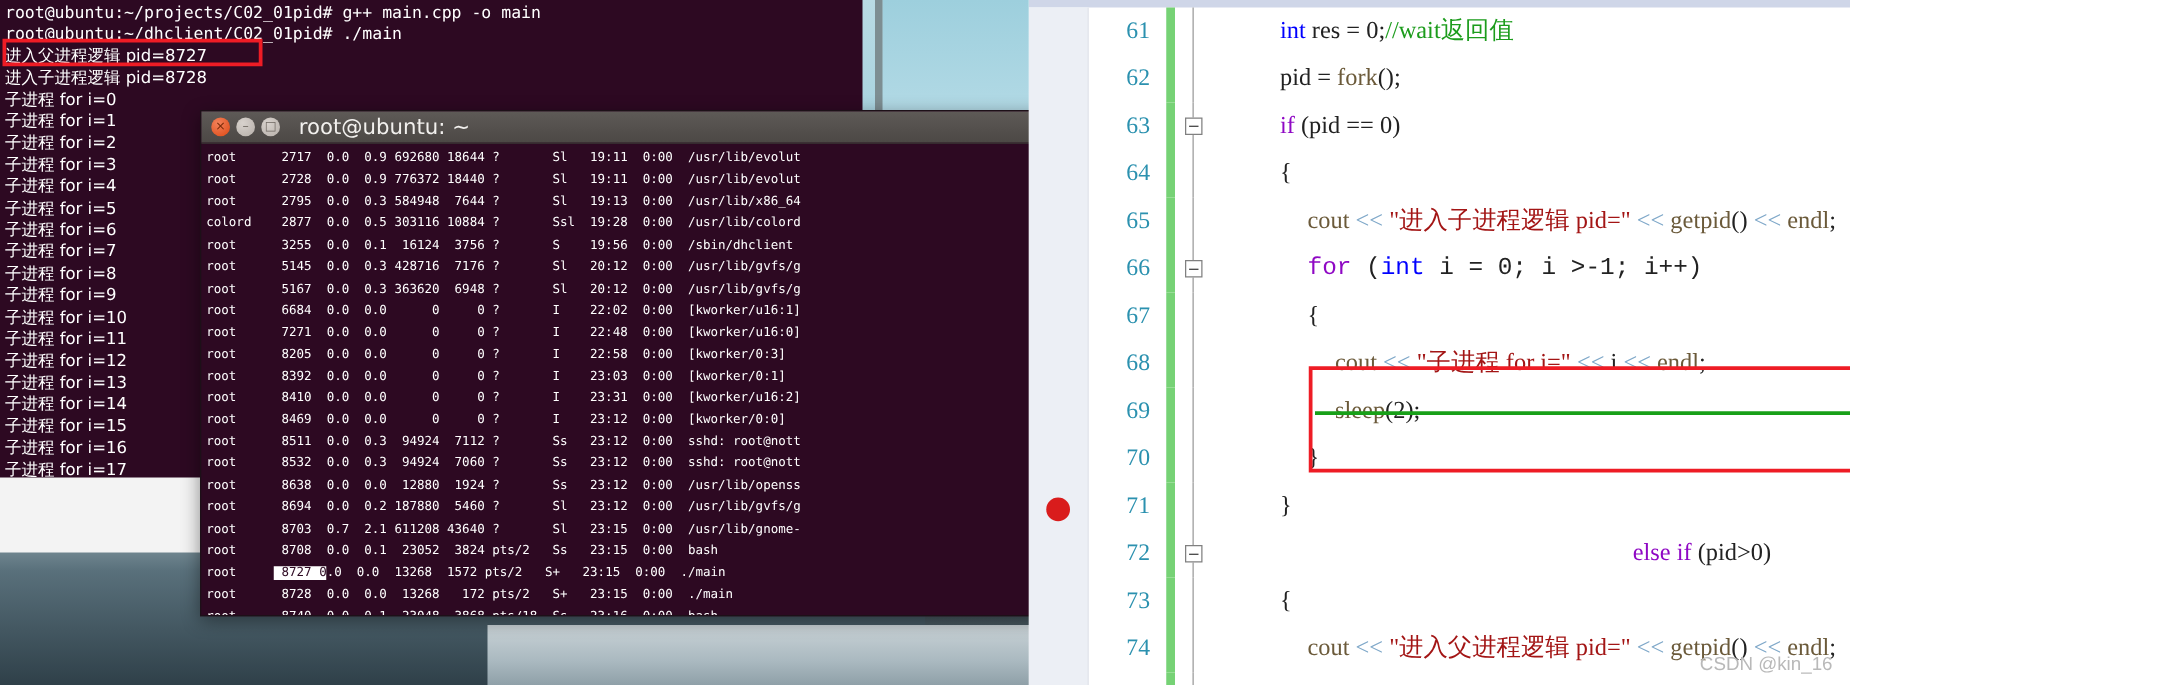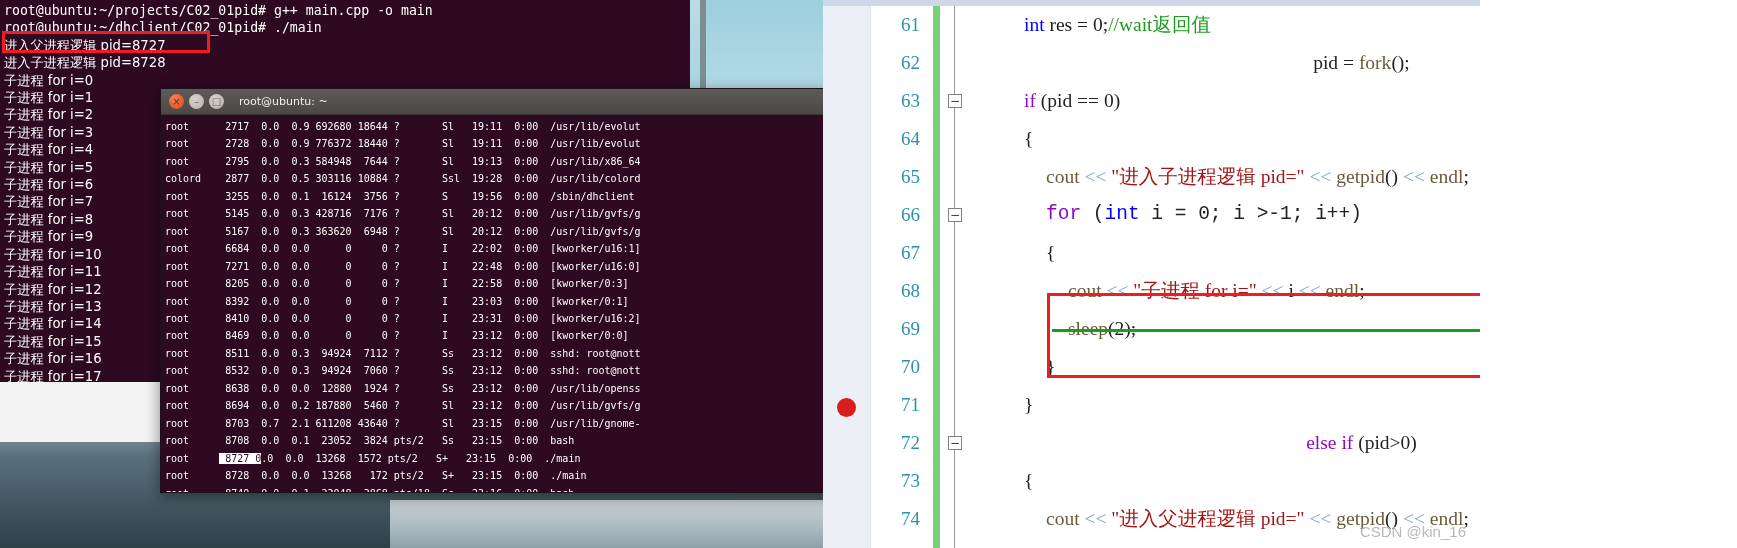--- a/index.html
+++ b/index.html
@@ -97,21 +97,21 @@
   .btn-dot {
     width: 15px; height: 15px; border-radius: 50%;
     display: inline-flex; align-items: center; justify-content: center;
     font-size: 10px; color: #4a3a36; line-height: 1;
     font-family: "DejaVu Sans", sans-serif;
   }
   .btn-close { background: radial-gradient(circle at 35% 30%, #f3815a, #dd4814); color:#7a2a08; }
   .btn-min   { background: radial-gradient(circle at 35% 30%, #d8d2cd, #b6afa9); color:#6f6862; }
   .btn-max   { background: radial-gradient(circle at 35% 30%, #d8d2cd, #b6afa9); color:#6f6862; }
   .term2-title {
-    color: #f2f0ee; font-size: 11px; margin-left: 10px;
+    color: #f2f0ee; font-size: 17px; margin-left: 10px;
     font-family: "DejaVu Sans", sans-serif;
   }
   .term2-body { padding: 3px 0 0 4px; }
   .psrow {
     font-family: "DejaVu Sans Mono", monospace;
     font-size: 10px;
     line-height: 17.45px;
     color: #ffffff;
     white-space: pre;
   }
@@ -290,21 +290,21 @@
             <div class="foldline"></div>
           </div>
           <div class="codetext" style="padding-left: 44px;"><span class="kw">int</span> res = 0;<span class="cmt">//wait返回值</span></div>
         </div>
         <div class="crow">
           <div class="lineno">62</div>
           <div class="changebar"></div>
           <div class="foldcol">
             <div class="foldline"></div>
           </div>
-          <div class="codetext" style="padding-left: 44px; text-align: center;">pid = <span class="fn">fork</span>();</div>
+          <div class="codetext" style="padding-left: 44px;">pid = <span class="fn">fork</span>();</div>
         </div>
         <div class="crow">
           <div class="lineno">63</div>
           <div class="changebar"></div>
           <div class="foldcol">
             <div class="foldline"></div>
             <div class="foldbox">−</div>
           </div>
           <div class="codetext" style="padding-left: 44px;"><span class="kw2">if</span> (pid == 0)</div>
         </div>

